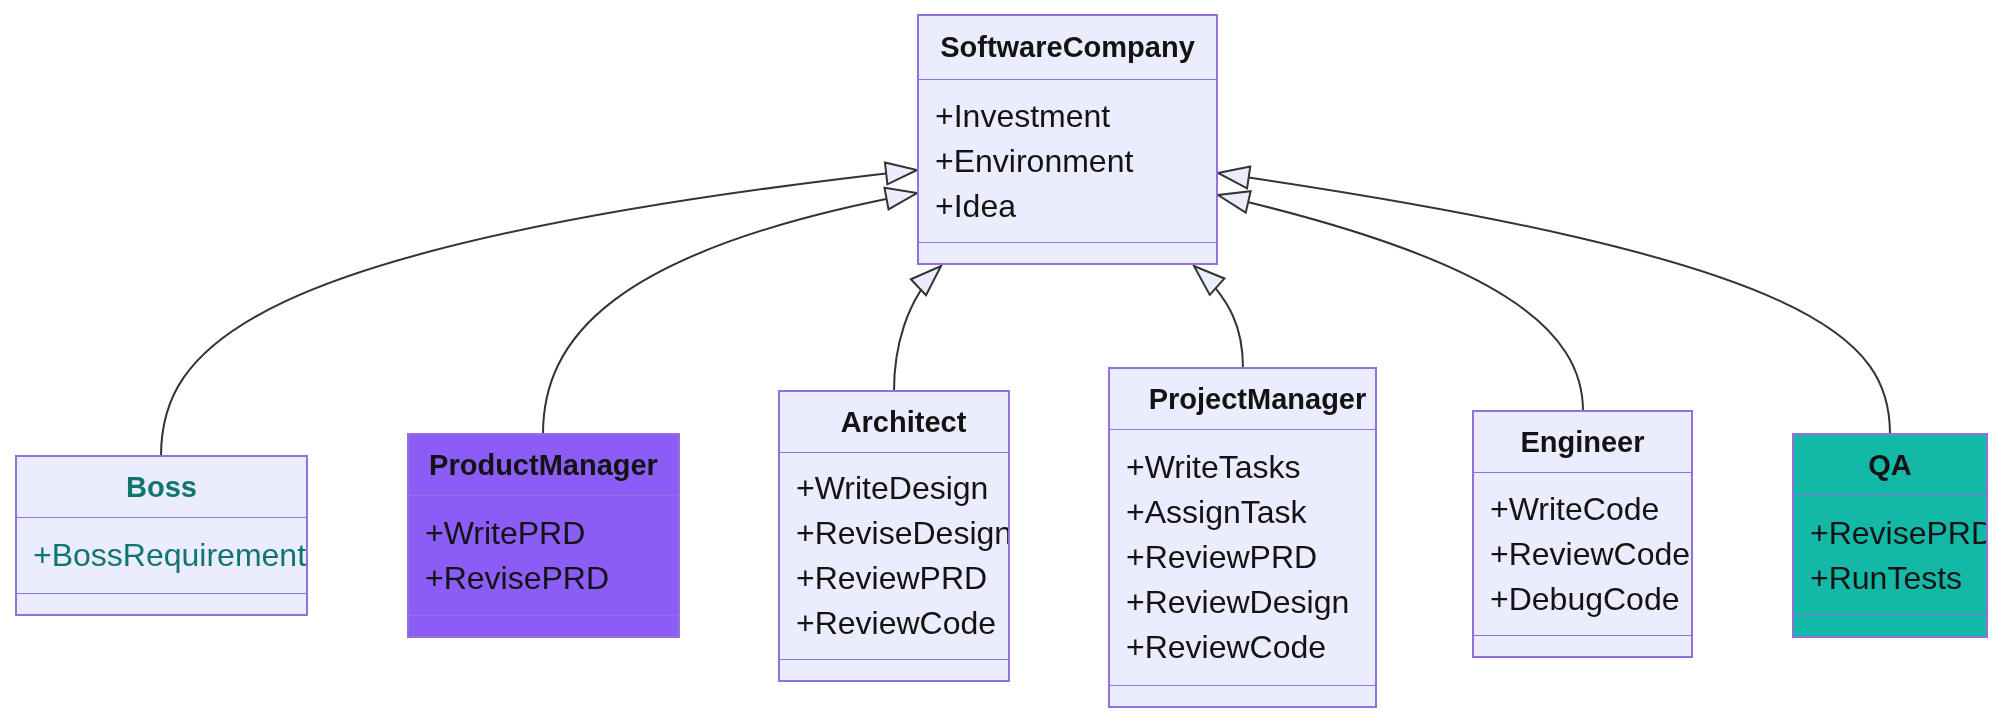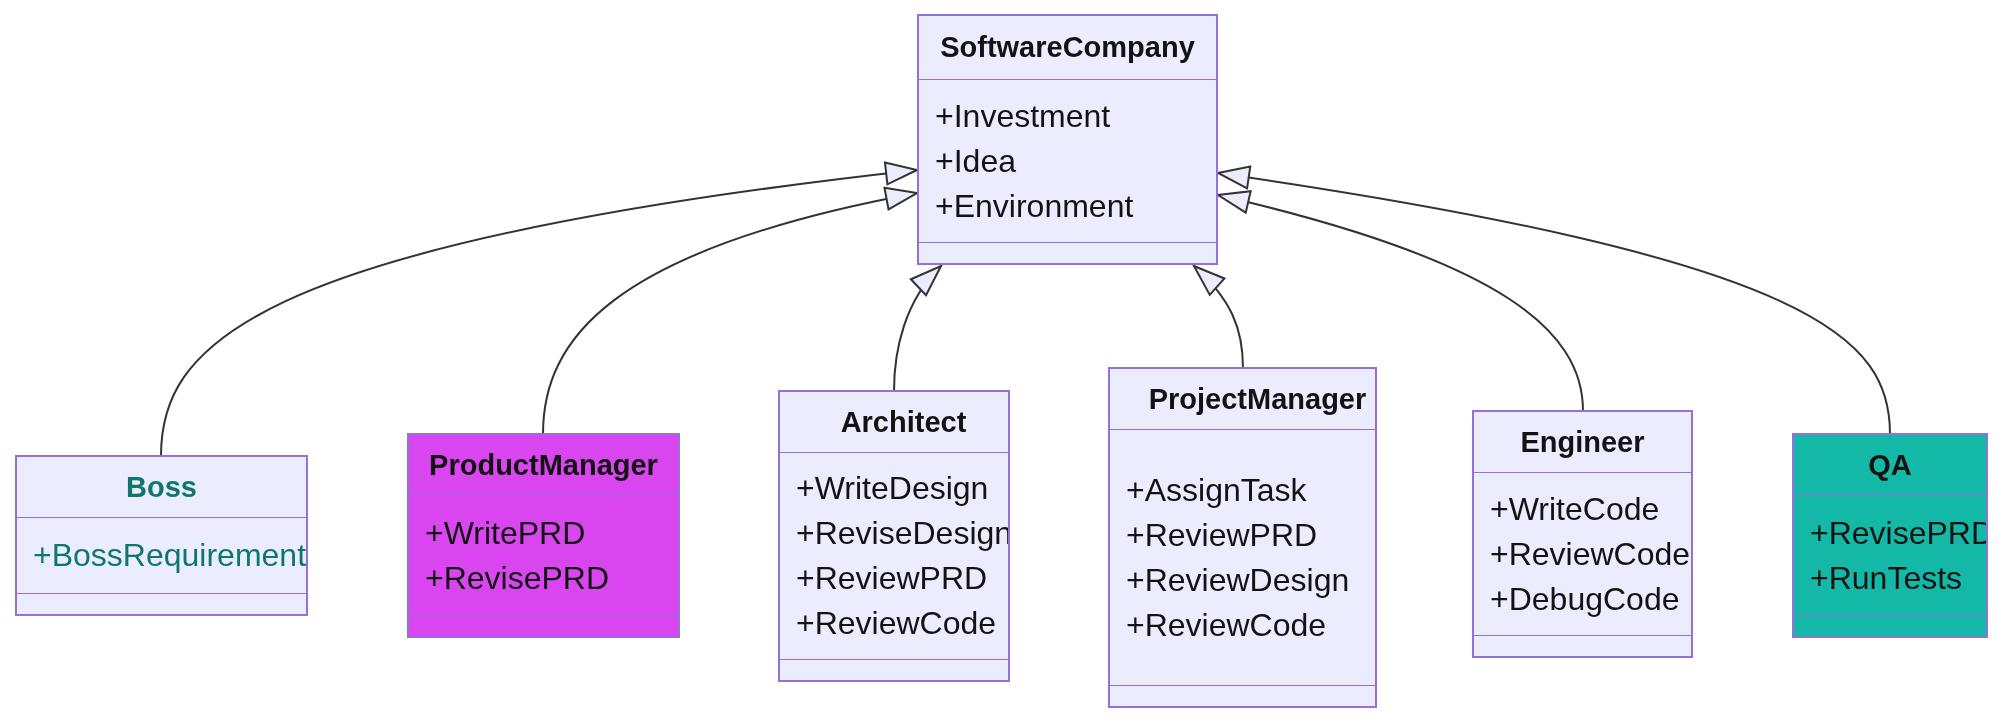--- a/index.html
+++ b/index.html
@@ -88,53 +88,54 @@
         <path d="M 1243 368 C 1243 330, 1232 300, 1194 266" class="edge-path" stroke="#333333" marker-end="url(#inherit-arrow)"></path>
         <path d="M 1583 411 C 1583 330, 1500 260, 1218 195" class="edge-path" stroke="#333333" marker-end="url(#inherit-arrow)"></path>
         <path d="M 1890 434 C 1890 340, 1820 260, 1218 173" class="edge-path" stroke="#333333" marker-end="url(#inherit-arrow)"></path>
       </g>
   </svg>
   <div id="node-layer">
       <div class="class-box" style="left: 917px; top: 14px; width: 301px; height: 251px; background: rgb(236, 236, 255); border-color: rgb(147, 112, 219); color: rgb(19, 19, 19);">
         <div class="class-title" style="height: 63px; border-bottom-color: rgb(147, 112, 219);">SoftwareCompany</div>
         <div class="class-members">
           <div class="class-member">+Investment</div>
+          <div class="class-member">+Environment</div>
           <div class="class-member">+Idea</div>
-          <div class="class-member">+Environment</div>
         </div>
         <div class="class-methods-empty" style="border-top-color: rgb(147, 112, 219);"></div>
       </div>
       <div class="class-box" style="left: 15px; top: 455px; width: 293px; height: 161px; background: rgb(236, 236, 255); border-color: rgb(147, 112, 219); color: #0f766e;">
         <div class="class-title" style="height: 60px; border-bottom-color: rgb(147, 112, 219);">Boss</div>
         <div class="class-members">
           <div class="class-member">+BossRequirement</div>
         </div>
         <div class="class-methods-empty" style="border-top-color: rgb(147, 112, 219);"></div>
       </div>
-      <div class="class-box" style="left: 407px; top: 433px; width: 273px; height: 205px; background: #d946ef; border-color: rgb(147, 112, 219); color: rgb(19, 19, 19);">
+      <div class="class-box" style="left: 407px; top: 433px; width: 273px; height: 205px; background: #8b5cf6; border-color: rgb(147, 112, 219); color: rgb(19, 19, 19);">
         <div class="class-title" style="height: 60px; border-bottom-color: rgb(147, 112, 219);">ProductManager</div>
         <div class="class-members">
           <div class="class-member">+WritePRD</div>
           <div class="class-member">+RevisePRD</div>
         </div>
         <div class="class-methods-empty" style="border-top-color: rgb(147, 112, 219);"></div>
       </div>
       <div class="class-box" style="left: 778px; top: 390px; width: 232px; height: 292px; background: rgb(236, 236, 255); border-color: rgb(147, 112, 219); color: rgb(19, 19, 19);">
         <div class="class-title" style="height: 60px; border-bottom-color: rgb(147, 112, 219); padding-left: 19px;">Architect</div>
         <div class="class-members">
           <div class="class-member">+WriteDesign</div>
           <div class="class-member">+ReviseDesign</div>
           <div class="class-member">+ReviewPRD</div>
           <div class="class-member">+ReviewCode</div>
         </div>
         <div class="class-methods-empty" style="border-top-color: rgb(147, 112, 219);"></div>
       </div>
       <div class="class-box" style="left: 1108px; top: 367px; width: 269px; height: 341px; background: rgb(236, 236, 255); border-color: rgb(147, 112, 219); color: rgb(19, 19, 19);">
         <div class="class-title" style="height: 60px; border-bottom-color: rgb(147, 112, 219); padding-left: 30px;">ProjectManager</div>
         <div class="class-members">
+          <div class="class-member">+WriteTasks</div>
           <div class="class-member">+AssignTask</div>
           <div class="class-member">+ReviewPRD</div>
           <div class="class-member">+ReviewDesign</div>
           <div class="class-member">+ReviewCode</div>
         </div>
         <div class="class-methods-empty" style="border-top-color: rgb(147, 112, 219);"></div>
       </div>
       <div class="class-box" style="left: 1472px; top: 410px; width: 221px; height: 248px; background: rgb(236, 236, 255); border-color: rgb(147, 112, 219); color: rgb(19, 19, 19);">
         <div class="class-title" style="height: 60px; border-bottom-color: rgb(147, 112, 219);">Engineer</div>
         <div class="class-members">

